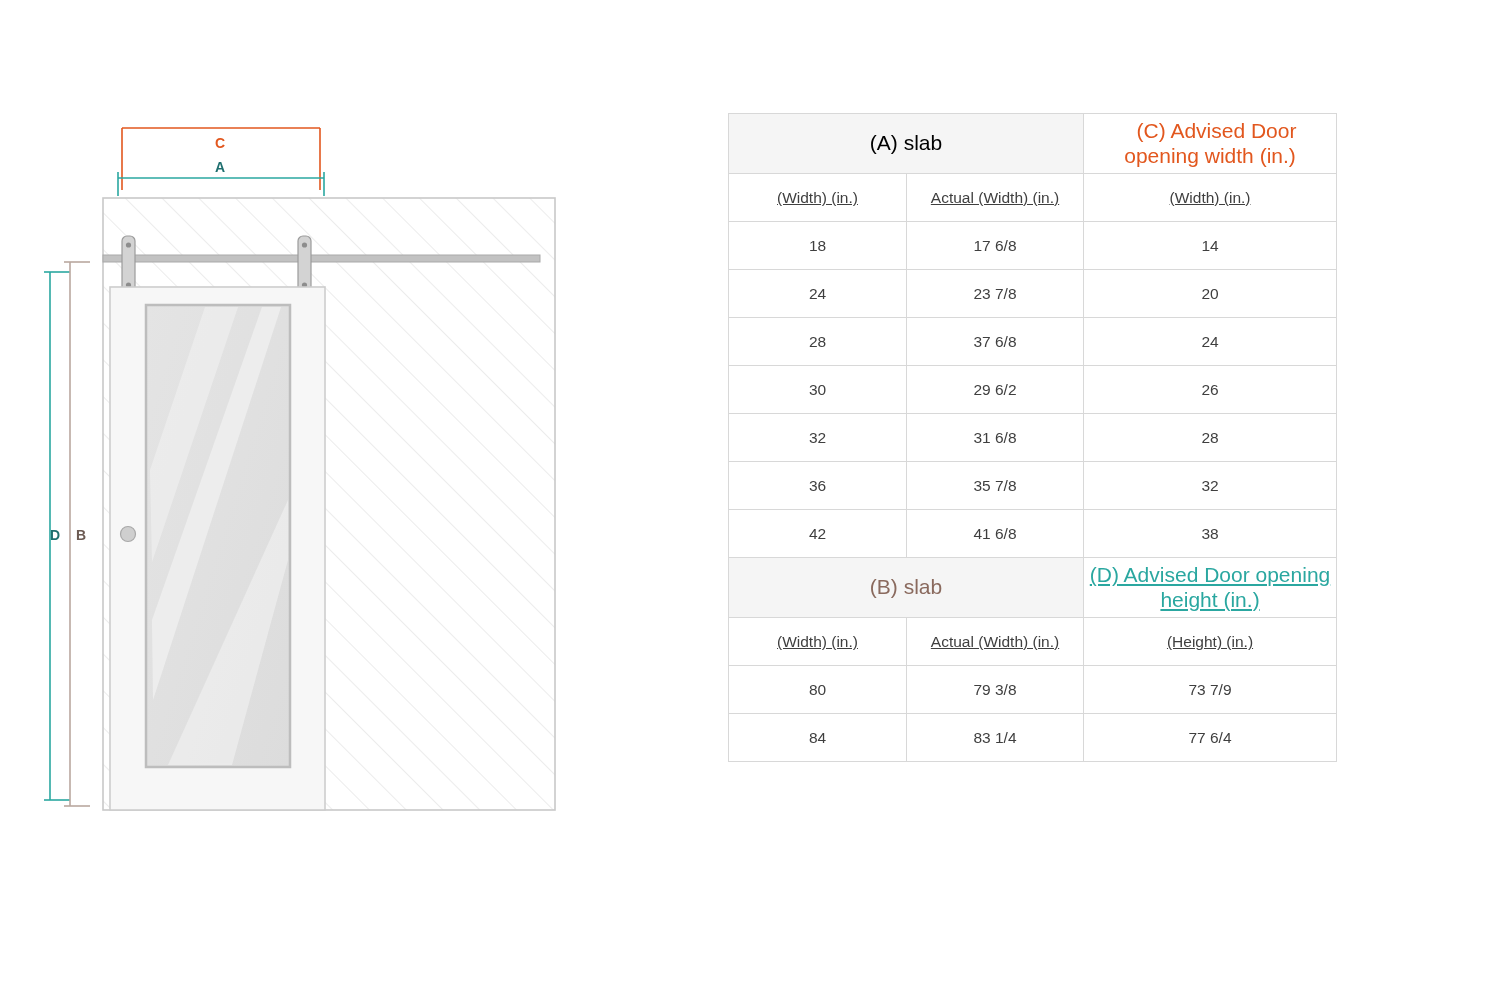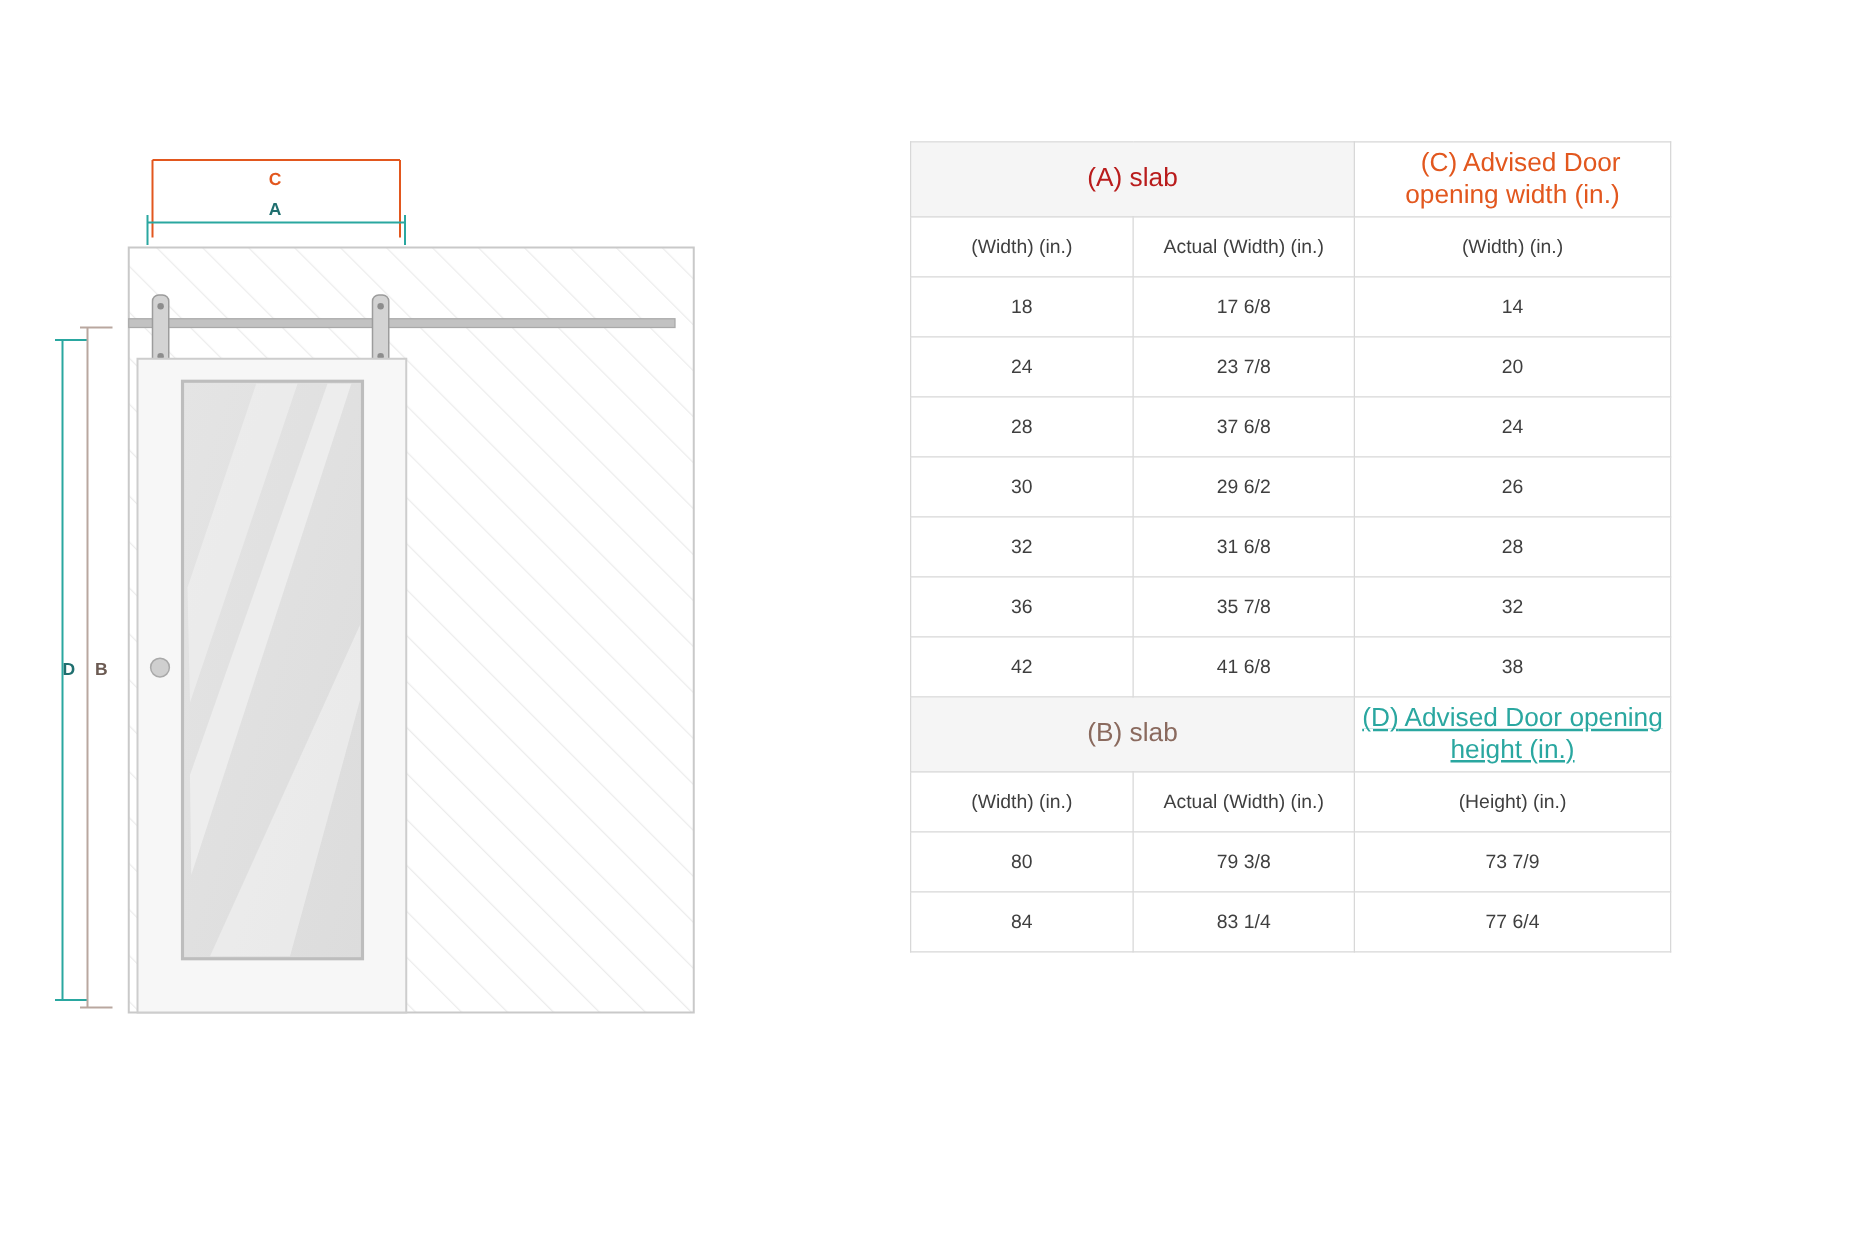--- a/index.html
+++ b/index.html
@@ -49,31 +49,32 @@
   #spec-table col.c3 { width: 253px; }
 
   .group-head {
     background: #f5f5f5;
     height: 60px;
   }
   .group-head .ttl {
     font-size: 21px;
     line-height: 1.15;
   }
-  .grp-a { color: #b91c1c; }
+  .grp-a { color: #000000; }
   .grp-b { color: #8a6a5e; }
   .grp-c { color: #e2571e; margin-left: 13px; }
   .grp-d { color: #2aa7a0; text-decoration: underline; }
   .grp-a .lbl, .grp-b .lbl, .grp-c .lbl, .grp-d .lbl { font-weight: normal; }
 
   .subhead td {
     font-size: 15.5px;
     line-height: 1.25;
     color: #3f3f3f;
     height: 52px;
+    text-decoration: underline;
   }
   .hdr-c, .hdr-d {
     background: #ffffff;
   }
 </style>
 </head>
 <body>
 
 <div id="diagram">
   <svg width="700" height="1000" viewBox="0 0 700 1000" xmlns="http://www.w3.org/2000/svg">

